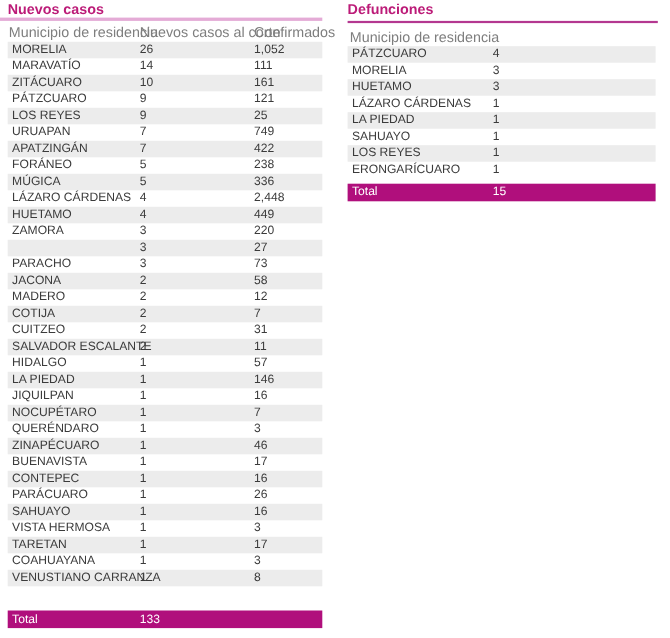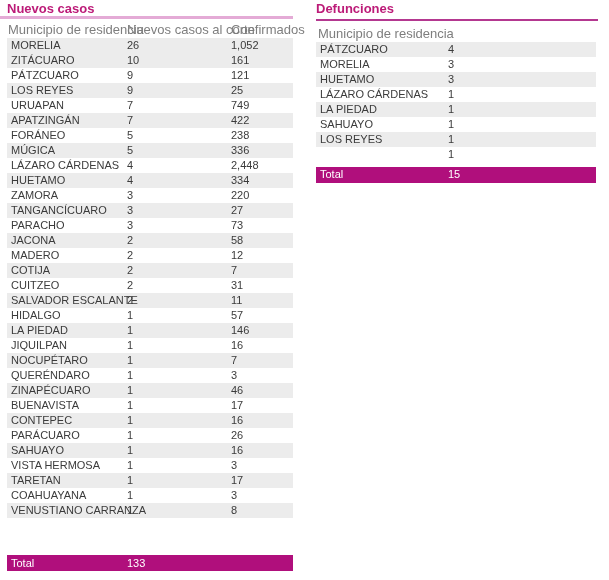--- a/index.html
+++ b/index.html
@@ -60,20 +60,25 @@
     <span class="hcell col0">Municipio de residencia</span>
     <span class="hcell col1">Nuevos casos al corte</span>
     <span class="hcell col2">Confirmados</span>
   </div>
   <div class="tbody">
       <div class="trow striped">
         <span class="cell col0">MORELIA</span>
         <span class="cell col1">26</span>
         <span class="cell col2">1,052</span>
       </div>
+      <div class="trow">
+        <span class="cell col0">MARAVATÍO</span>
+        <span class="cell col1">14</span>
+        <span class="cell col2">111</span>
+      </div>
       <div class="trow striped">
         <span class="cell col0">ZITÁCUARO</span>
         <span class="cell col1">10</span>
         <span class="cell col2">161</span>
       </div>
       <div class="trow">
         <span class="cell col0">PÁTZCUARO</span>
         <span class="cell col1">9</span>
         <span class="cell col2">121</span>
       </div>
@@ -103,29 +108,28 @@
         <span class="cell col2">336</span>
       </div>
       <div class="trow">
         <span class="cell col0">LÁZARO CÁRDENAS</span>
         <span class="cell col1">4</span>
         <span class="cell col2">2,448</span>
       </div>
       <div class="trow striped">
         <span class="cell col0">HUETAMO</span>
         <span class="cell col1">4</span>
-        <span class="cell col2">334</span>
+        <span class="cell col2">449</span>
       </div>
       <div class="trow">
         <span class="cell col0">ZAMORA</span>
         <span class="cell col1">3</span>
         <span class="cell col2">220</span>
       </div>
       <div class="trow striped">
-        <span class="cell col0">TANGANCÍCUARO</span>
         <span class="cell col1">3</span>
         <span class="cell col2">27</span>
       </div>
       <div class="trow">
         <span class="cell col0">PARACHO</span>
         <span class="cell col1">3</span>
         <span class="cell col2">73</span>
       </div>
       <div class="trow striped">
         <span class="cell col0">JACONA</span>
@@ -258,20 +262,21 @@
       </div>
       <div class="trow">
         <span class="cell col0">SAHUAYO</span>
         <span class="cell col1">1</span>
       </div>
       <div class="trow striped">
         <span class="cell col0">LOS REYES</span>
         <span class="cell col1">1</span>
       </div>
       <div class="trow">
+        <span class="cell col0">ERONGARÍCUARO</span>
         <span class="cell col1">1</span>
       </div>
     </div>
   <div class="trow total">
     <span class="cell col0">Total</span>
     <span class="cell col1">15</span>
   </div>
 </div>
 
 </body></html>

